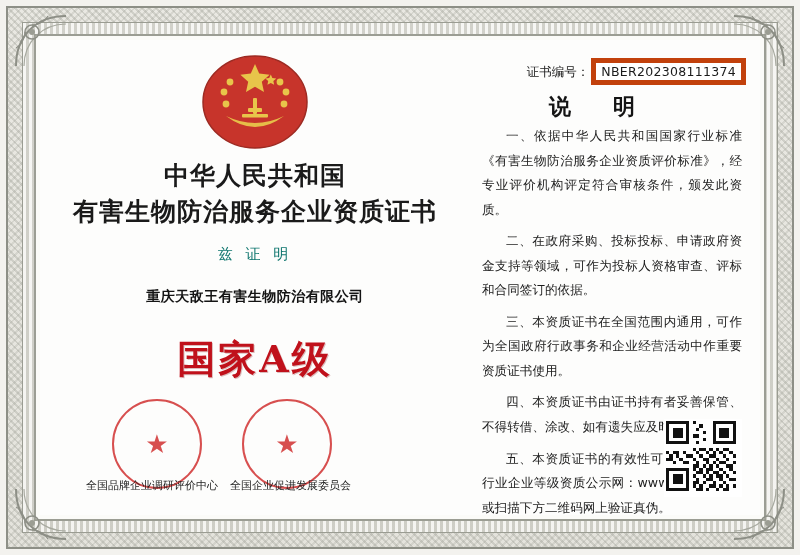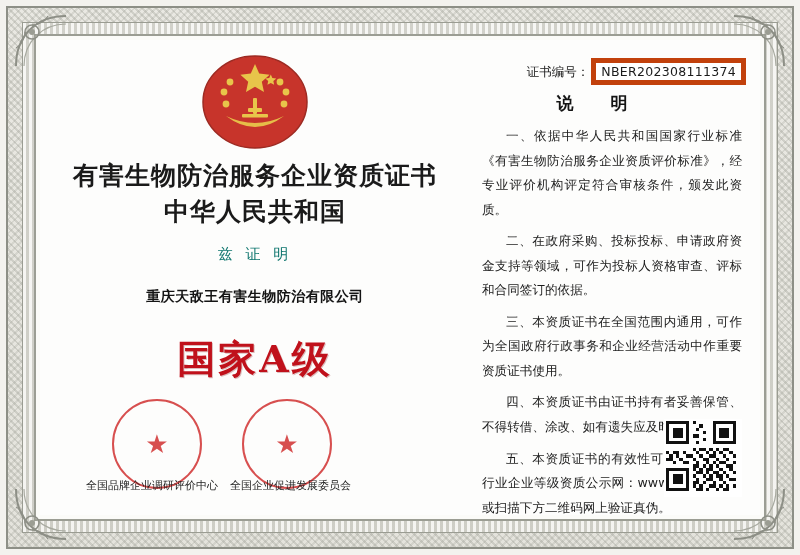--- a/index.html
+++ b/index.html
@@ -173,21 +173,21 @@
     margin-left: 2px;
     background: #fff;
     letter-spacing: 0.3px;
   }
   .notes-title {
     position: absolute;
     left: 0; right: 36px; top: 52px;
     text-align: center;
     font-family: Liberation Mono, monospace;
     font-weight: bold;
-    font-size: 17px;
+    font-size: 22px;
     letter-spacing: 10px;
     color: #141414;
   }
   .notes {
     position: absolute;
     left: 12px; right: 18px; top: 84px;
   }
   .note {
     font-size: 12.6px;
     line-height: 1.95;
@@ -275,22 +275,22 @@
             <circle cx="30" cy="58" r="3.4"></circle>
             <path d="M30 70 q29 14 58 0 q-29 22 -58 0z" opacity="0.95"></path>
             <rect x="52" y="62" width="14" height="4" rx="1"></rect>
             <rect x="46" y="68" width="26" height="3.4" rx="1"></rect>
             <rect x="57" y="52" width="4" height="16" rx="1"></rect>
           </g>
         </svg>
       </div>
 
       <div class="title-block">
+        <div class="title-line">中华人民共和国</div>
         <div class="title-line">有害生物防治服务企业资质证书</div>
-        <div class="title-line">中华人民共和国</div>
         <div class="hereby">兹 证 明</div>
         <div class="company">重庆天敌王有害生物防治有限公司</div>
         <div class="grade">国家A级</div>
       </div>
 
 
       <div class="seals">
         <div class="seal seal-1">
           <span class="star">★</span>
         </div>

